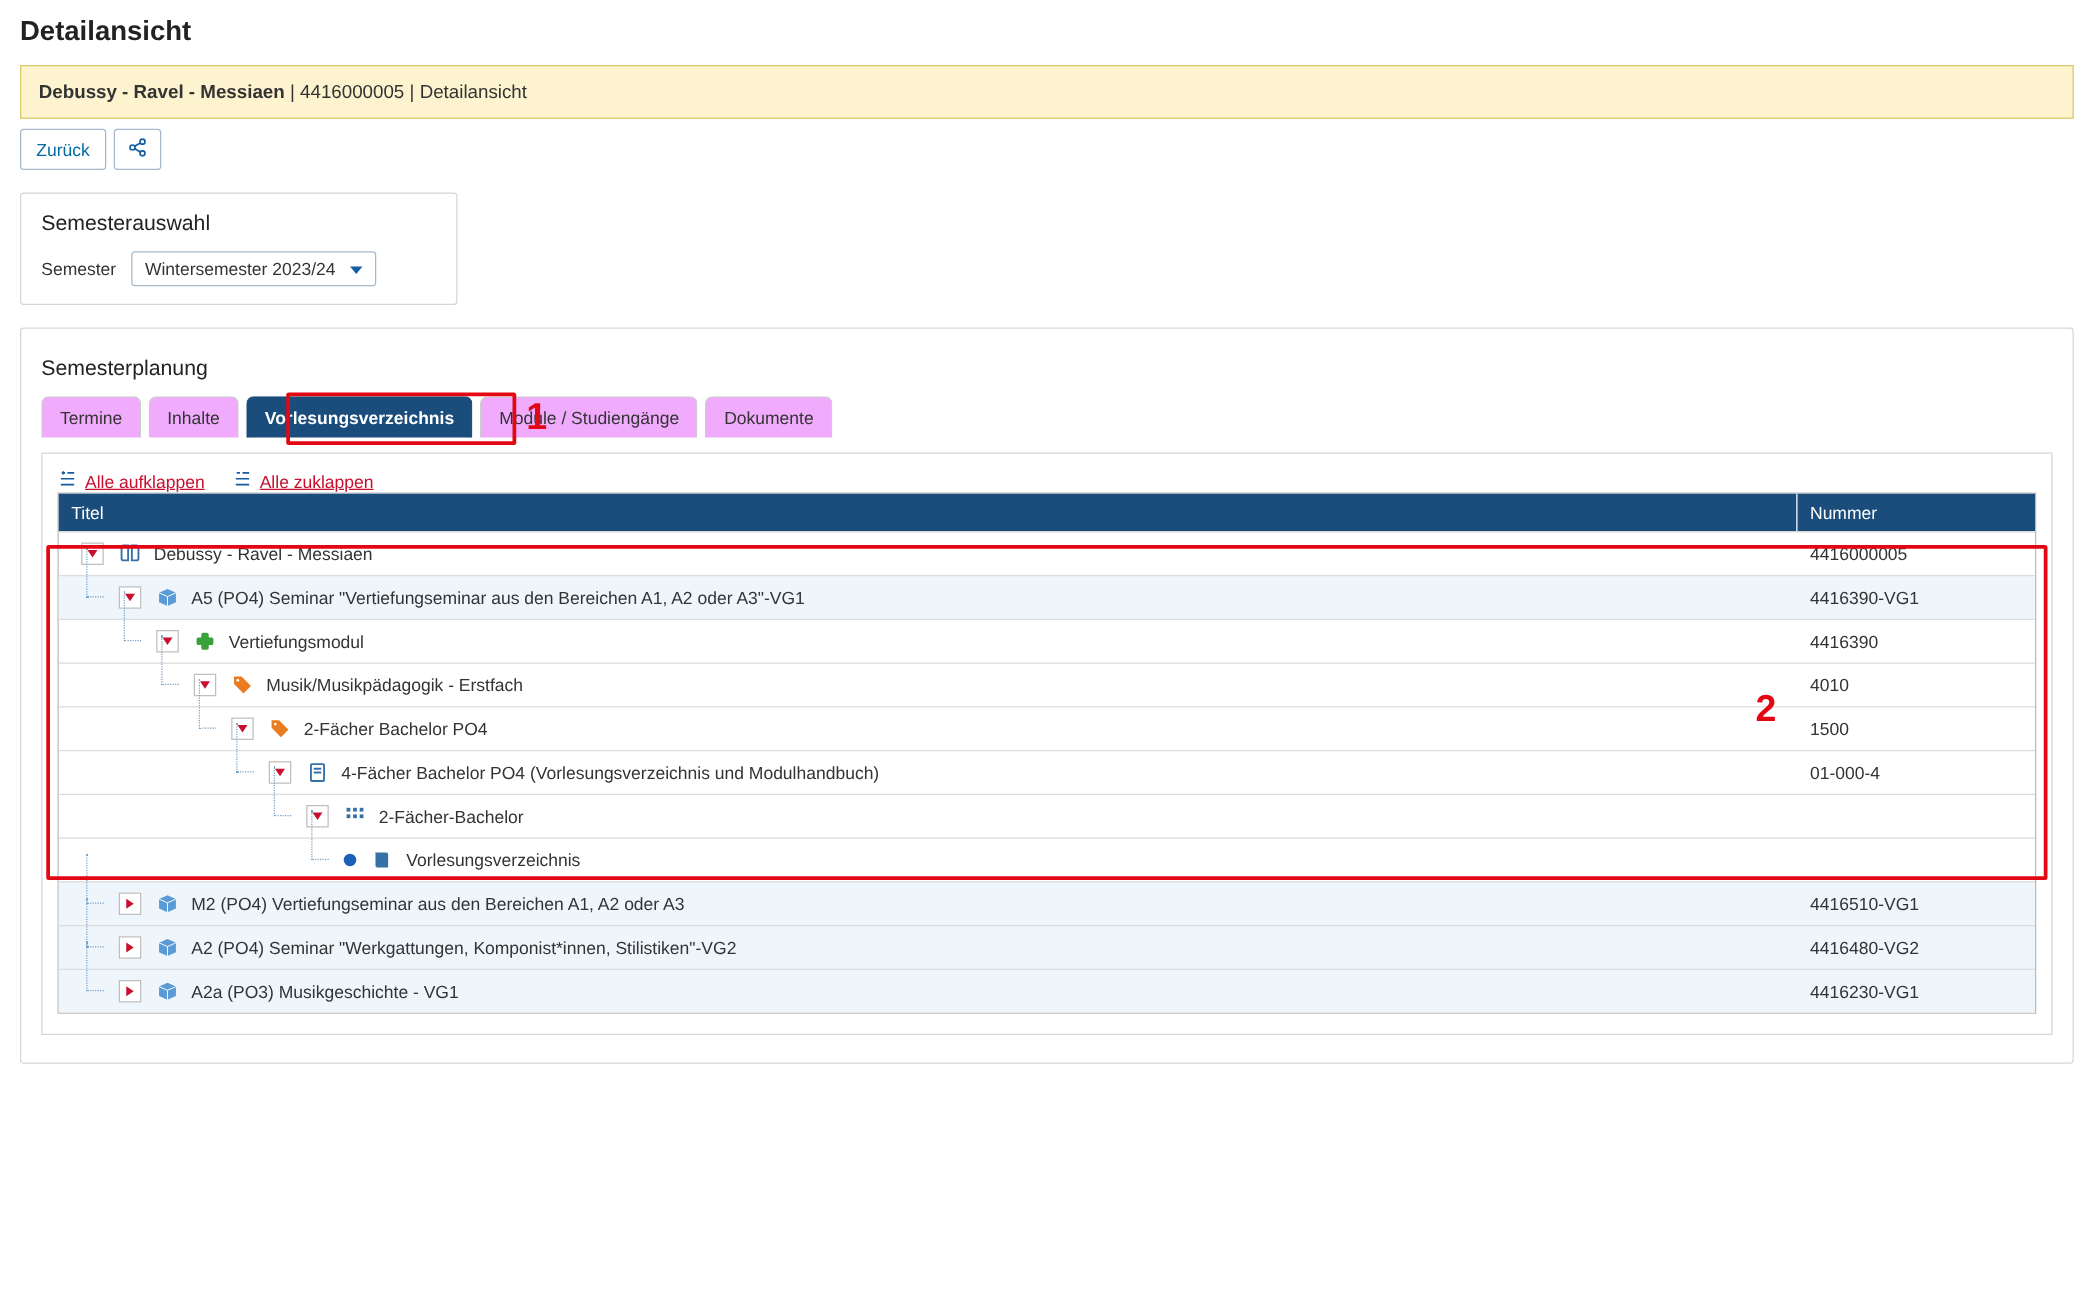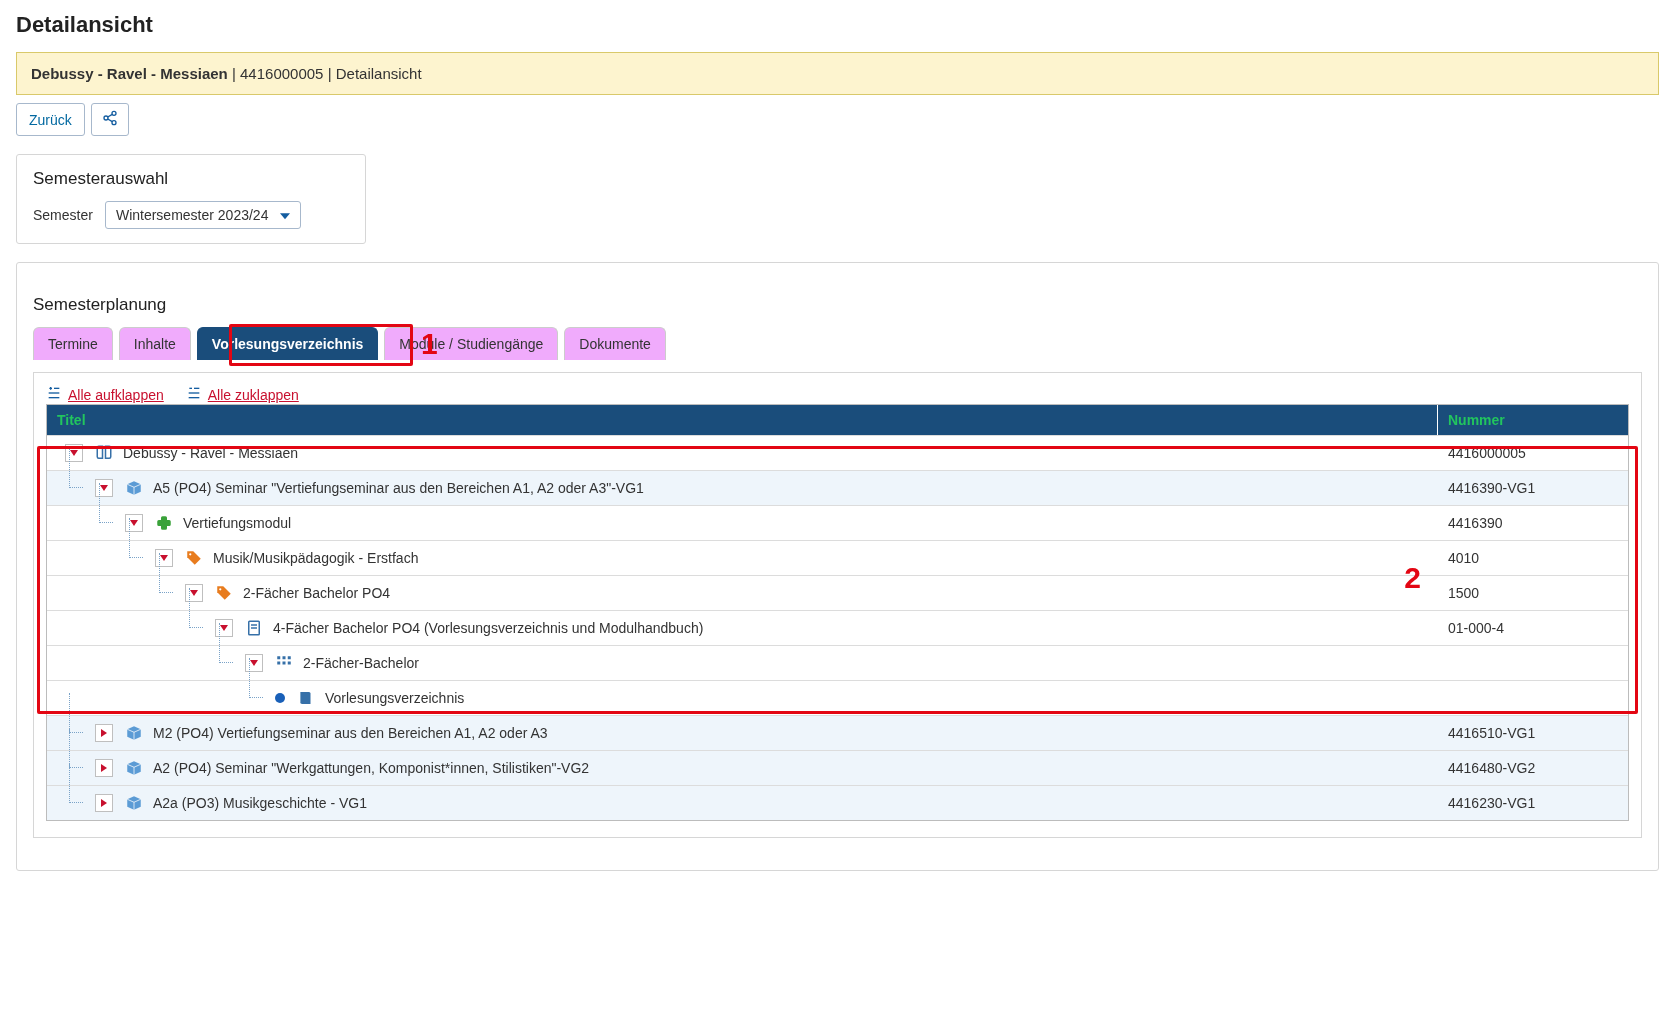--- a/index.html
+++ b/index.html
@@ -55,21 +55,21 @@
   content: "";
   position: absolute;
   right: 10px;
   top: 50%;
   transform: translateY(-30%);
   border-left: 5px solid transparent;
   border-right: 5px solid transparent;
   border-top: 6px solid #145da0;
 }
 
-.planning { border: 1px solid #d6d6d6; border-radius: 3px; padding: 32px 16px; }
+.planning { border: 1px solid #d6d6d6; border-radius: 3px; padding: 22px 16px; }
 .tabs { display: flex; gap: 6px; margin-bottom: 12px; position: relative; }
 .tab {
   border: 1px solid #ccc;
   border-bottom: none;
   border-radius: 6px 6px 0 0;
   padding: 8px 14px;
   font-size: 14px;
   background: #f0abfc;
   cursor: pointer;
 }
@@ -95,22 +95,22 @@
 
 .tree-area { border: 1px solid #d6d6d6; padding: 8px 12px 16px; position: relative; }
 .expand-controls { display: flex; gap: 22px; padding-top: 4px; }
 .expand-link { color: #c8102e; text-decoration: underline; cursor: pointer; display: inline-flex; align-items: center; gap: 6px; font-size: 14px; }
 .expand-link .ei { color: #145da0; text-decoration: none; }
 
 .tree-table { border: 1px solid #bcbcbc; }
 .tree-header {
   display: flex;
   background: #1a4d7b;
-  color: #22c55e;
-  font-weight: 700;
+  color: #ffffff;
+  font-weight: 400;
 }
 .tree-header .col-title { flex: 1; padding: 7px 10px; border-right: 1px solid #fff; }
 .tree-header .col-num { width: 190px; padding: 7px 10px; }
 
 .tree-row {
   display: flex;
   border-top: 1px solid #dcdcdc;
   font-size: 14px;
   align-items: center;
   min-height: 32px;

